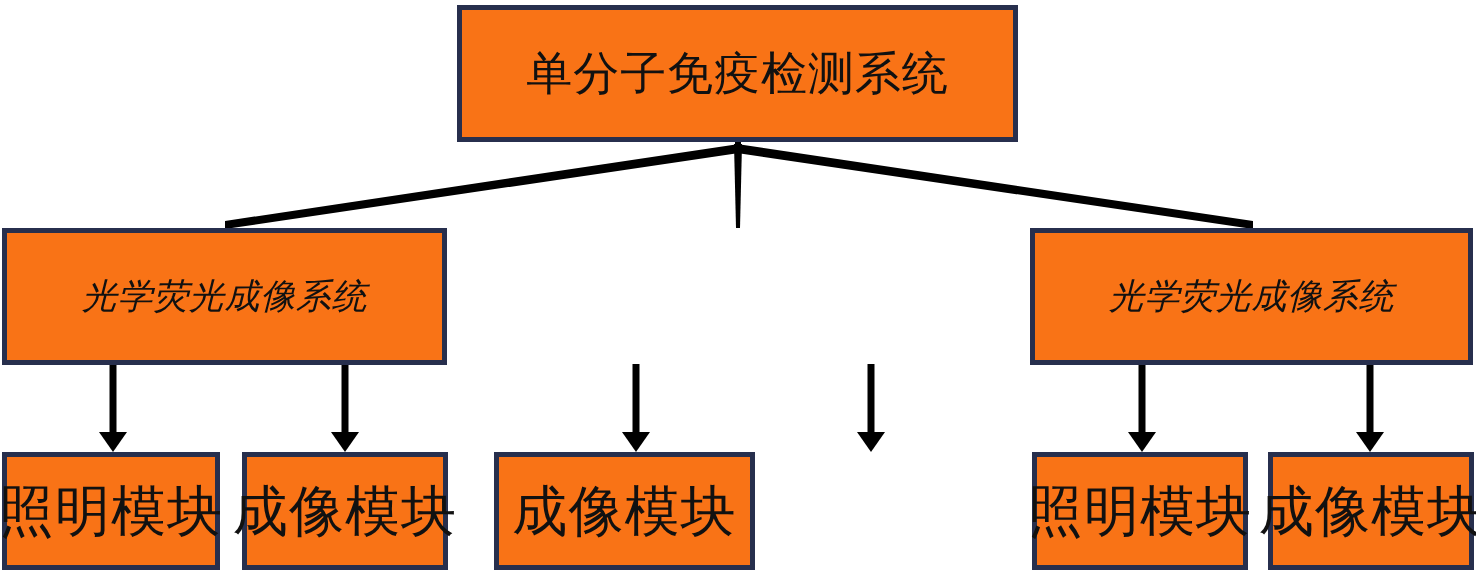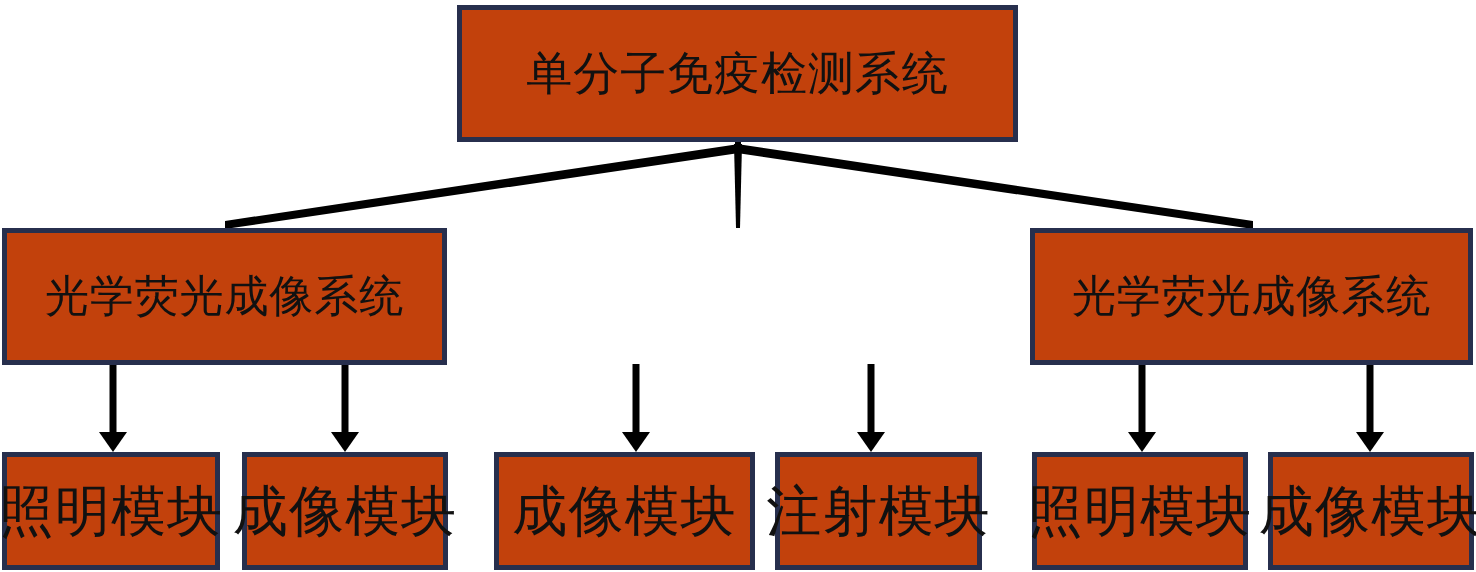--- a/index.html
+++ b/index.html
@@ -22,21 +22,21 @@
     position: absolute;
     left: 0;
     top: 0;
     width: 1476px;
     height: 572px;
     pointer-events: none;
   }
   .node-box {
     position: absolute;
     box-sizing: border-box;
-    background: #c2410c;
+    background: #f97316;
     border: 5px solid #272f4d;
     display: flex;
     align-items: center;
     justify-content: center;
     text-align: center;
     color: #111111;
     line-height: 1.0;
     white-space: nowrap;
     z-index: 3;
   }
@@ -48,21 +48,21 @@
   #node-root {
     left: 457px;
     top: 5px;
     width: 561px;
     height: 137px;
   }
   #node-root .node-label { font-size: 46px; }
 
   
   .level2-box { height: 137px; }
-  .level2-box .node-label { font-size: 44px; }
+  .level2-box .node-label { font-size: 35px; font-style: italic; }
   #node-optical-left  { left: 2px;    top: 228px; width: 445px; }
   #node-mechanical    { left: 497px;  top: 228px; width: 483px; }
   #node-optical-right { left: 1030px; top: 228px; width: 443px; }
 
   
   .leaf-box { top: 452px; height: 118px; }
   .leaf-box .node-label { font-size: 55px; }
   #node-leaf-0 { left: 2px;    width: 218px; }
   #node-leaf-1 { left: 242px;  width: 206px; }
   #node-leaf-2 { left: 494px;  width: 261px; }
@@ -129,23 +129,20 @@
   </div>
 
   <div class="node-box leaf-box" id="node-leaf-1">
     <span class="node-label">成像模块</span>
   </div>
 
   <div class="node-box leaf-box" id="node-leaf-2">
     <span class="node-label">成像模块</span>
   </div>
 
-  <div class="node-box leaf-box" id="node-leaf-3">
-    <span class="node-label">注射模块</span>
-  </div>
 
   <div class="node-box leaf-box" id="node-leaf-4">
     <span class="node-label">照明模块</span>
   </div>
 
   <div class="node-box leaf-box" id="node-leaf-5">
     <span class="node-label">成像模块</span>
   </div>
 
 </div>

